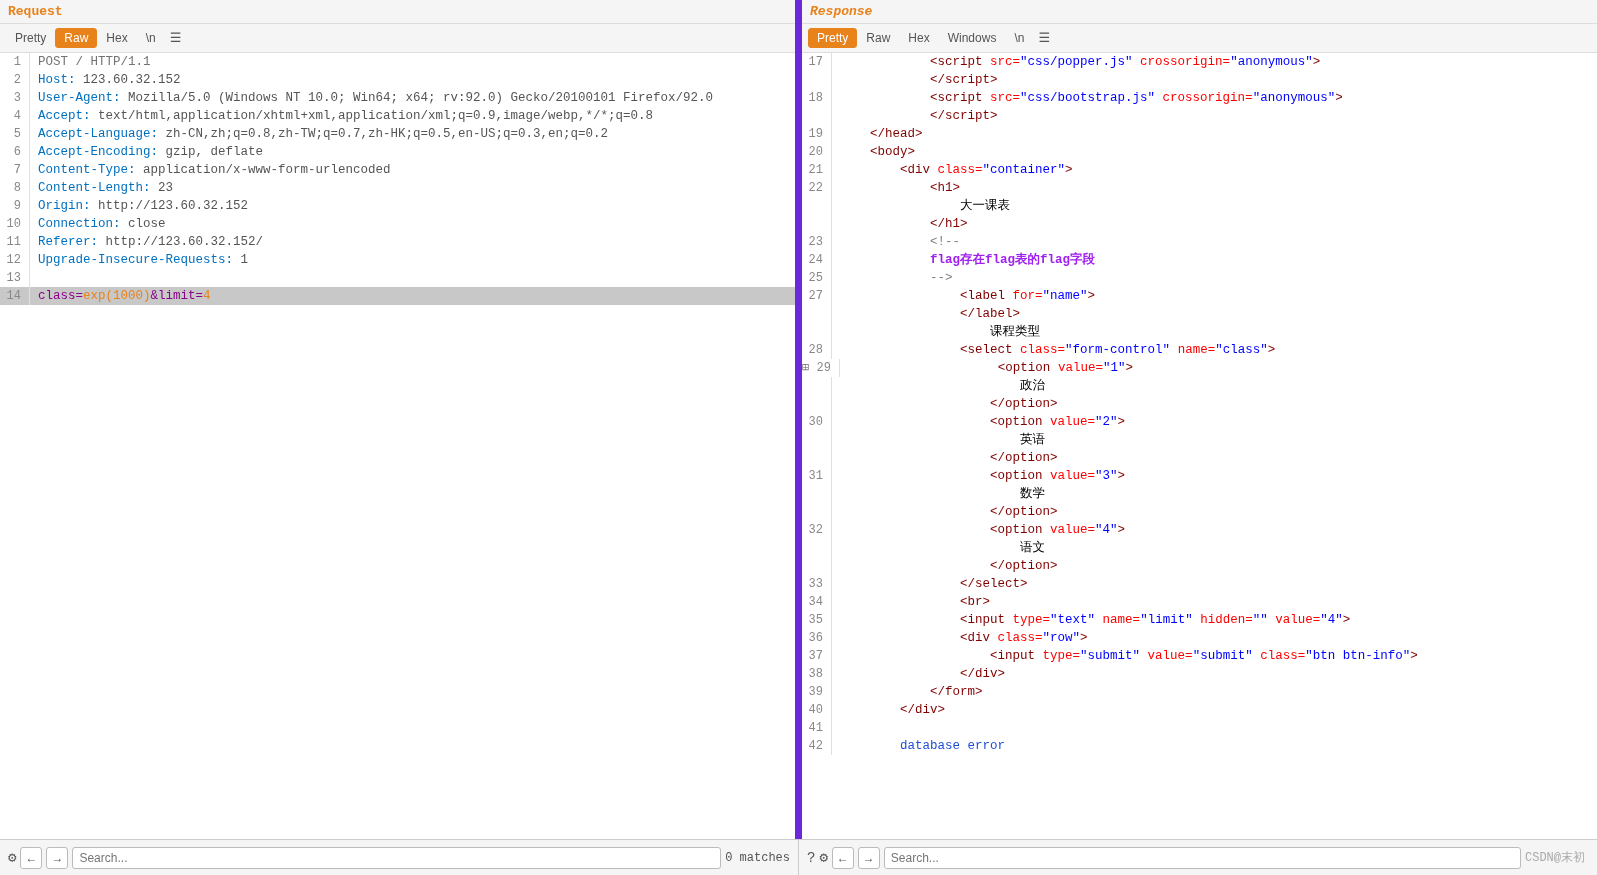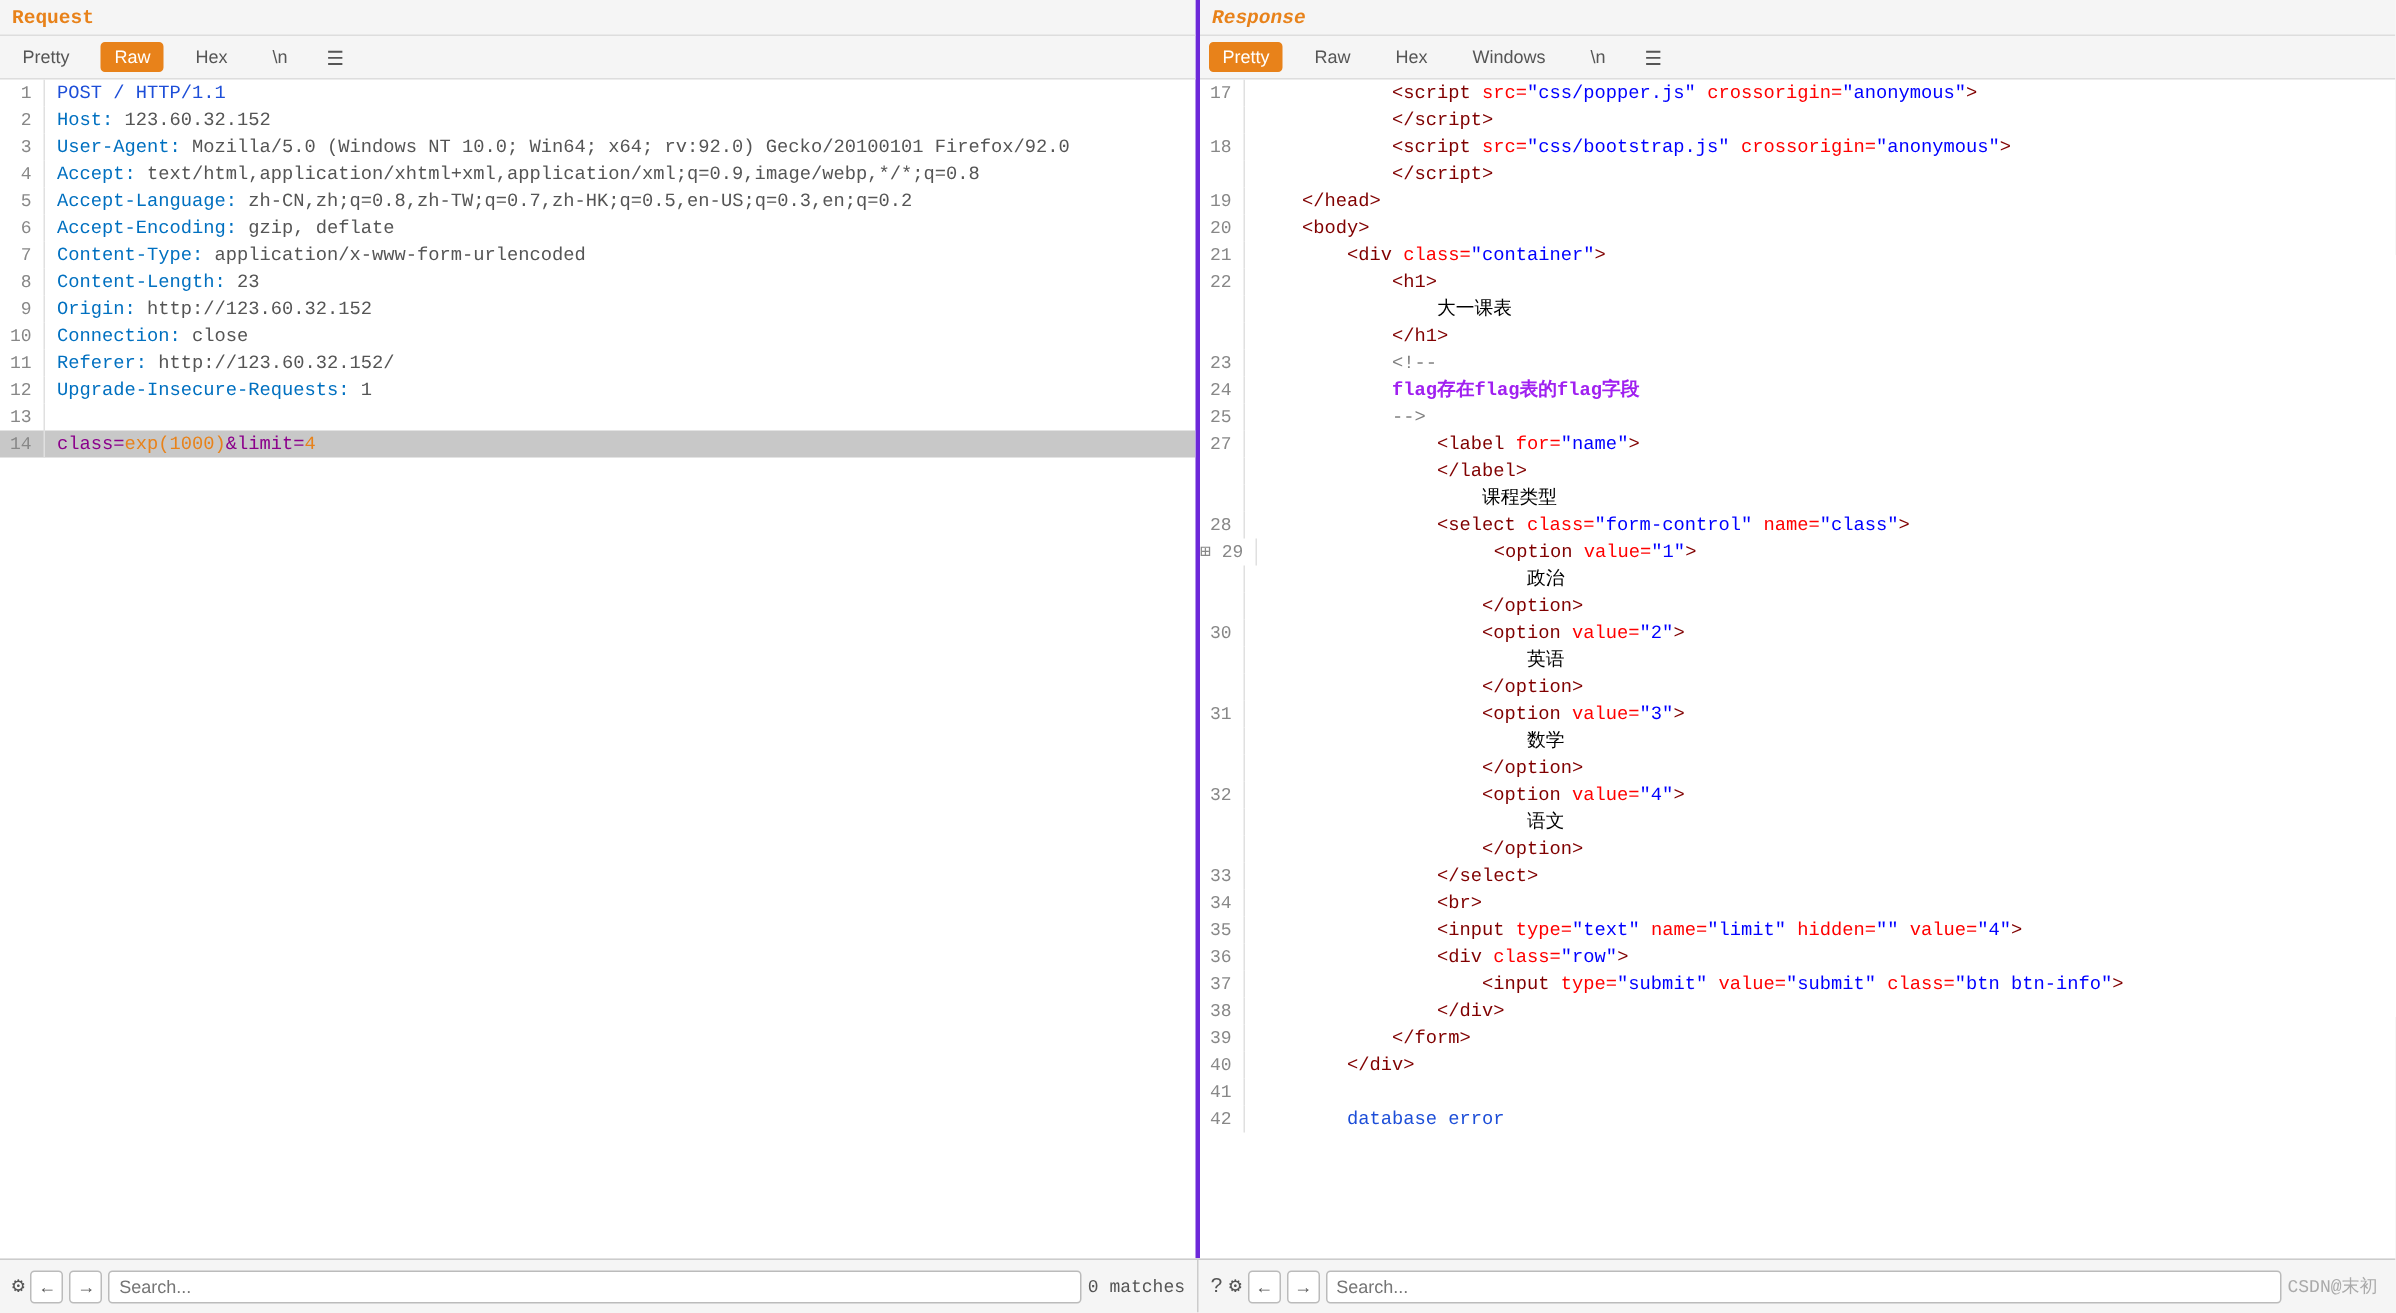--- a/index.html
+++ b/index.html
@@ -21,21 +21,21 @@
 
     .panel {
       display: flex;
       flex-direction: column;
       flex: 1;
       overflow: hidden;
       background: #fff;
     }
 
     .panel-left {
-      border-right: 3px solid #6d28d9;
+      border-right: 7px solid #6d28d9;
     }
 
     .panel-header {
       padding: 4px 8px;
       font-size: 13px;
       font-weight: bold;
       border-bottom: 1px solid #ddd;
       background: #f5f5f5;
     }
 
@@ -43,22 +43,22 @@
       color: #e8821a;
     }
 
     .panel-header.right-header {
       color: #e8821a;
       font-style: italic;
     }
 
     .toolbar {
       display: flex;
-      align-items: flex-end;
-      gap: 12px;
+      align-items: flex-start;
+      gap: 0;
       padding: 4px 6px;
       background: #f5f5f5;
       border-bottom: 1px solid #ddd;
     }
 
     .tab-btn {
       padding: 2px 8px;
       border: 1px solid transparent;
       border-radius: 3px;
       cursor: pointer;
@@ -110,21 +110,21 @@
       border-right: 1px solid #e0e0e0;
       margin-right: 8px;
     }
 
     .line-content {
       white-space: pre;
       font-size: 12.5px;
     }
 
     
-    .req-method { color: #1d4ed8; }
+    .req-method { color: #737373; }
     .req-header-name { color: #0070c0; }
     .req-header-value { color: #555; }
     .req-body-key { color: #8B008B; }
     .req-body-val { color: #e8821a; }
 
     
     .res-tag { color: #800000; }
     .res-attr-name { color: #ff0000; }
     .res-attr-value { color: #0000ff; }
     .res-text { color: #000; }

